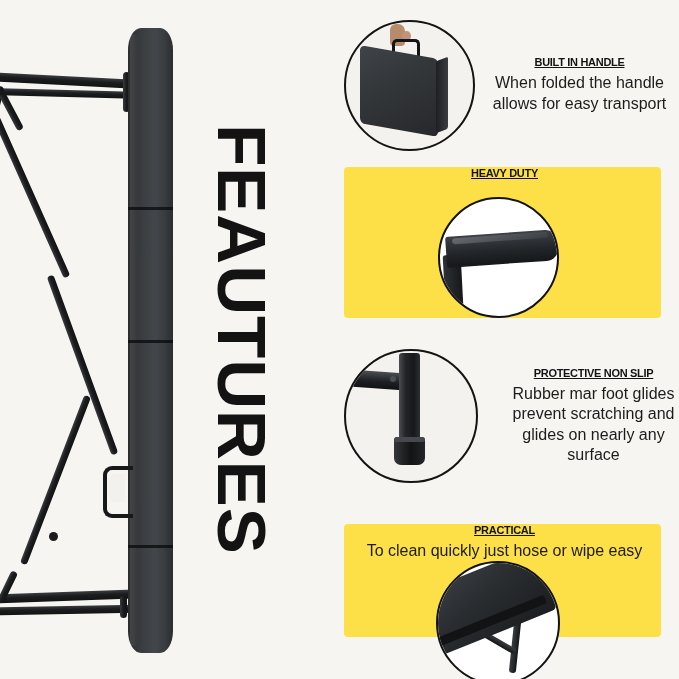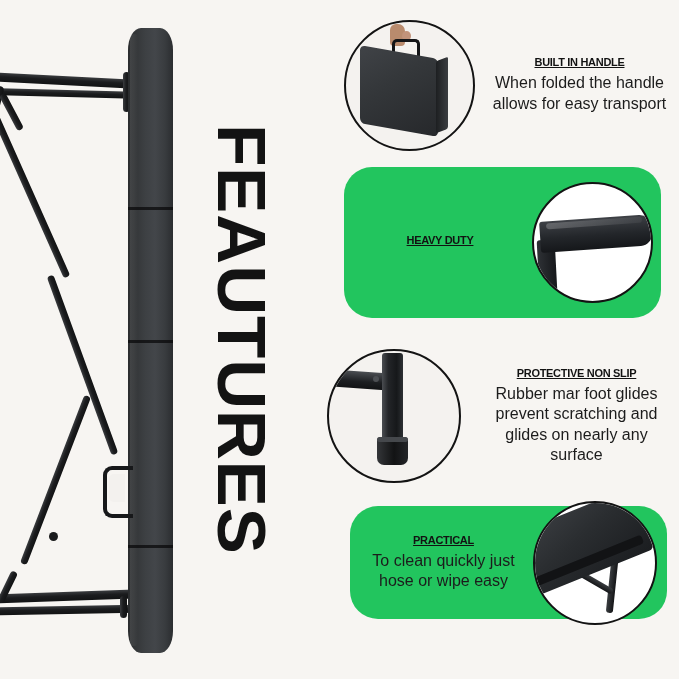--- a/index.html
+++ b/index.html
@@ -117,22 +117,23 @@
     transform-origin: center center;
   }
 
   
   .panel {
     position: absolute;
     display: flex;
     align-items: center;
   }
   .panel.yellow {
-    background: #22c55e;
-    border-radius: 28px;
+    background: #fde047;
+    border-radius: 4px;
+    flex-direction: column;
   }
 
   
   .photo-circle {
     position: relative;
     border-radius: 50%;
     border: 2.5px solid #131313;
     background: #ffffff;
     overflow: hidden;
     flex: 0 0 auto;
@@ -232,21 +233,21 @@
   .edge-down {
     position: absolute;
     left: 4px; top: 56px;
     width: 18px; height: 52px;
     background: linear-gradient(to right, #2e3135, #16181b);
     border-radius: 3px;
     transform: rotate(-3deg);
   }
 
   
-  #panel-slip { left: 327px; top: 340px; width: 332px; height: 152px; gap: 27px; }
+  #panel-slip { left: 344px; top: 340px; width: 332px; height: 152px; gap: 27px; }
   #panel-slip .photo-circle { width: 130px; height: 130px; }
   #panel-slip .copy { padding-left: 6px; }
 
   
   .leg-vert {
     position: absolute;
     left: 53px; top: 2px;
     width: 21px; height: 88px;
     background: linear-gradient(to right, #4a4d51 0%, #232528 30%, #16181a 70%, #2c2f32 100%);
     border-radius: 3px;
@@ -275,21 +276,21 @@
   }
   .foot-cap-lip {
     position: absolute;
     left: 48px; top: 86px;
     width: 31px; height: 5px;
     background: #45484c;
     border-radius: 3px;
   }
 
   
-  #panel-practical { left: 344px; top: 506px; width: 317px; height: 113px; margin-left: 6px; }
+  #panel-practical { left: 344px; top: 524px; width: 317px; height: 113px; }
   #panel-practical .copy { padding-left: 4px; }
   #panel-practical .photo-circle { width: 120px; height: 120px; margin-right: 10px; }
 
   
   .tilt-top {
     position: absolute;
     left: -16px; top: 6px;
     width: 128px; height: 66px;
     background: linear-gradient(160deg, #3b3e42 0%, #2a2d30 45%, #1b1d20 100%);
     border-radius: 6px;

